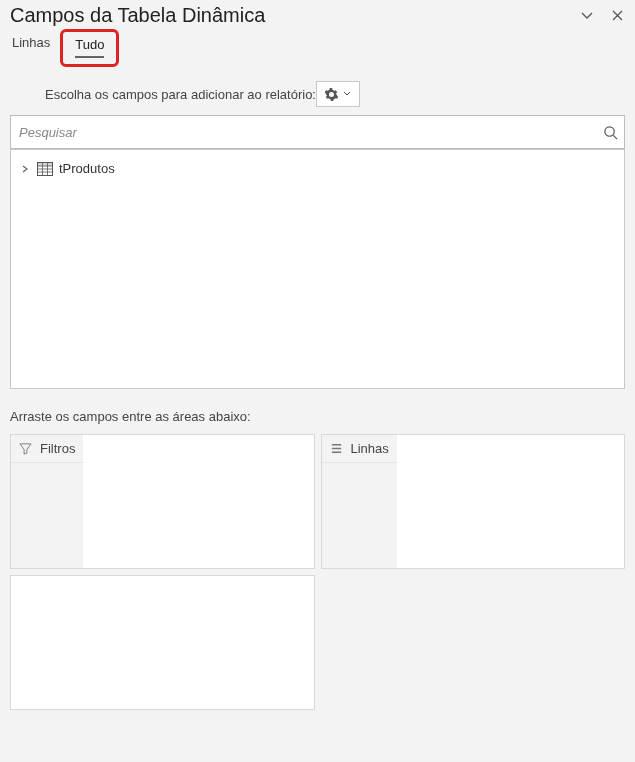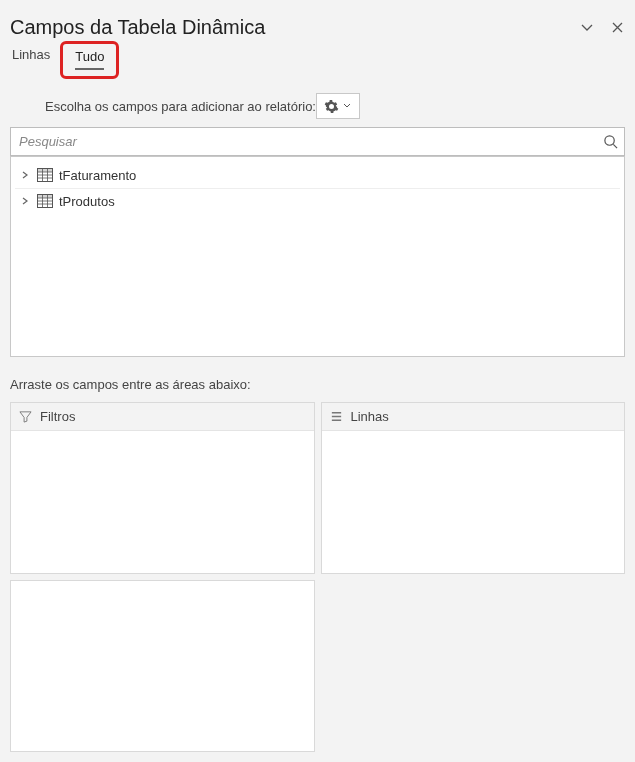--- a/index.html
+++ b/index.html
@@ -6,21 +6,21 @@
     body {
       font-family: "Segoe UI", Arial, sans-serif;
       background: #f3f3f3;
       width: 635px;
       height: 762px;
       overflow: hidden;
       font-size: 13px;
       color: #333;
     }
     .pane {
-      padding: 16px 10px 10px 10px;
+      padding: 4px 10px 10px 10px;
       display: flex;
       flex-direction: column;
       height: 100%;
     }
     .header-row {
       display: flex;
       align-items: center;
       justify-content: space-between;
       margin-bottom: 4px;
     }
@@ -157,23 +157,23 @@
     .quad {
       display: grid;
       grid-template-columns: 1fr 1fr;
       grid-template-rows: 1fr 1fr;
       gap: 6px;
       flex: 0 0 auto;
     }
     .drop-zone {
       border: 1px solid #d9d9d9;
       background: #f3f3f3;
-      height: 172px;
-      display: flex;
-      flex-direction: column;
+      height: 135px;
+      display: flex;
+      flex-direction: row;
     }
     .dz-head {
       background: #f3f3f3;
       border-bottom: 1px solid #e4e4e4;
       padding: 6px 8px;
       display: flex;
       align-items: center;
       gap: 8px;
       font-size: 13px;
       color: #444;
@@ -230,35 +230,20 @@
     <input class="search-input" placeholder="Pesquisar" style="">
     <span class="search-icon">
       <svg width="15" height="15" viewBox="0 0 16 16">
           <circle cx="7" cy="7" r="5" stroke="#555" stroke-width="1.3" fill="none"></circle>
           <path d="M11 11 L15 15" stroke="#555" stroke-width="1.3"></path>
         </svg>
     </span>
   </div>
 
   <div class="field-list">
-    <div class="field-item">
-      <span class="caret">
-        <svg width="8" height="8" viewBox="0 0 8 8">
-            <path d="M2 1 L6 4 L2 7" stroke="#666" stroke-width="1.2" fill="none"></path>
-          </svg>
-      </span>
-      <span class="table-icon">
-        <svg width="16" height="14" viewBox="0 0 16 14">
-            <rect x="0.5" y="0.5" width="15" height="13" stroke="#555" fill="#fff" stroke-width="1"></rect>
-            <path d="M0.5 4 H15.5 M0.5 7 H15.5 M0.5 10 H15.5 M5.5 0.5 V13.5 M10.5 0.5 V13.5" stroke="#555" stroke-width="0.8"></path>
-            <rect x="0.5" y="0.5" width="15" height="3.5" fill="#555" opacity="0.25"></rect>
-          </svg>
-      </span>
-      <span class="field-name">tFaturamento</span>
-    </div>
     <div class="field-item">
       <span class="caret">
         <svg width="8" height="8" viewBox="0 0 8 8">
             <path d="M2 1 L6 4 L2 7" stroke="#666" stroke-width="1.2" fill="none"></path>
           </svg>
       </span>
       <span class="table-icon">
         <svg width="16" height="14" viewBox="0 0 16 14">
             <rect x="0.5" y="0.5" width="15" height="13" stroke="#555" fill="#fff" stroke-width="1"></rect>
             <path d="M0.5 4 H15.5 M0.5 7 H15.5 M0.5 10 H15.5 M5.5 0.5 V13.5 M10.5 0.5 V13.5" stroke="#555" stroke-width="0.8"></path>

